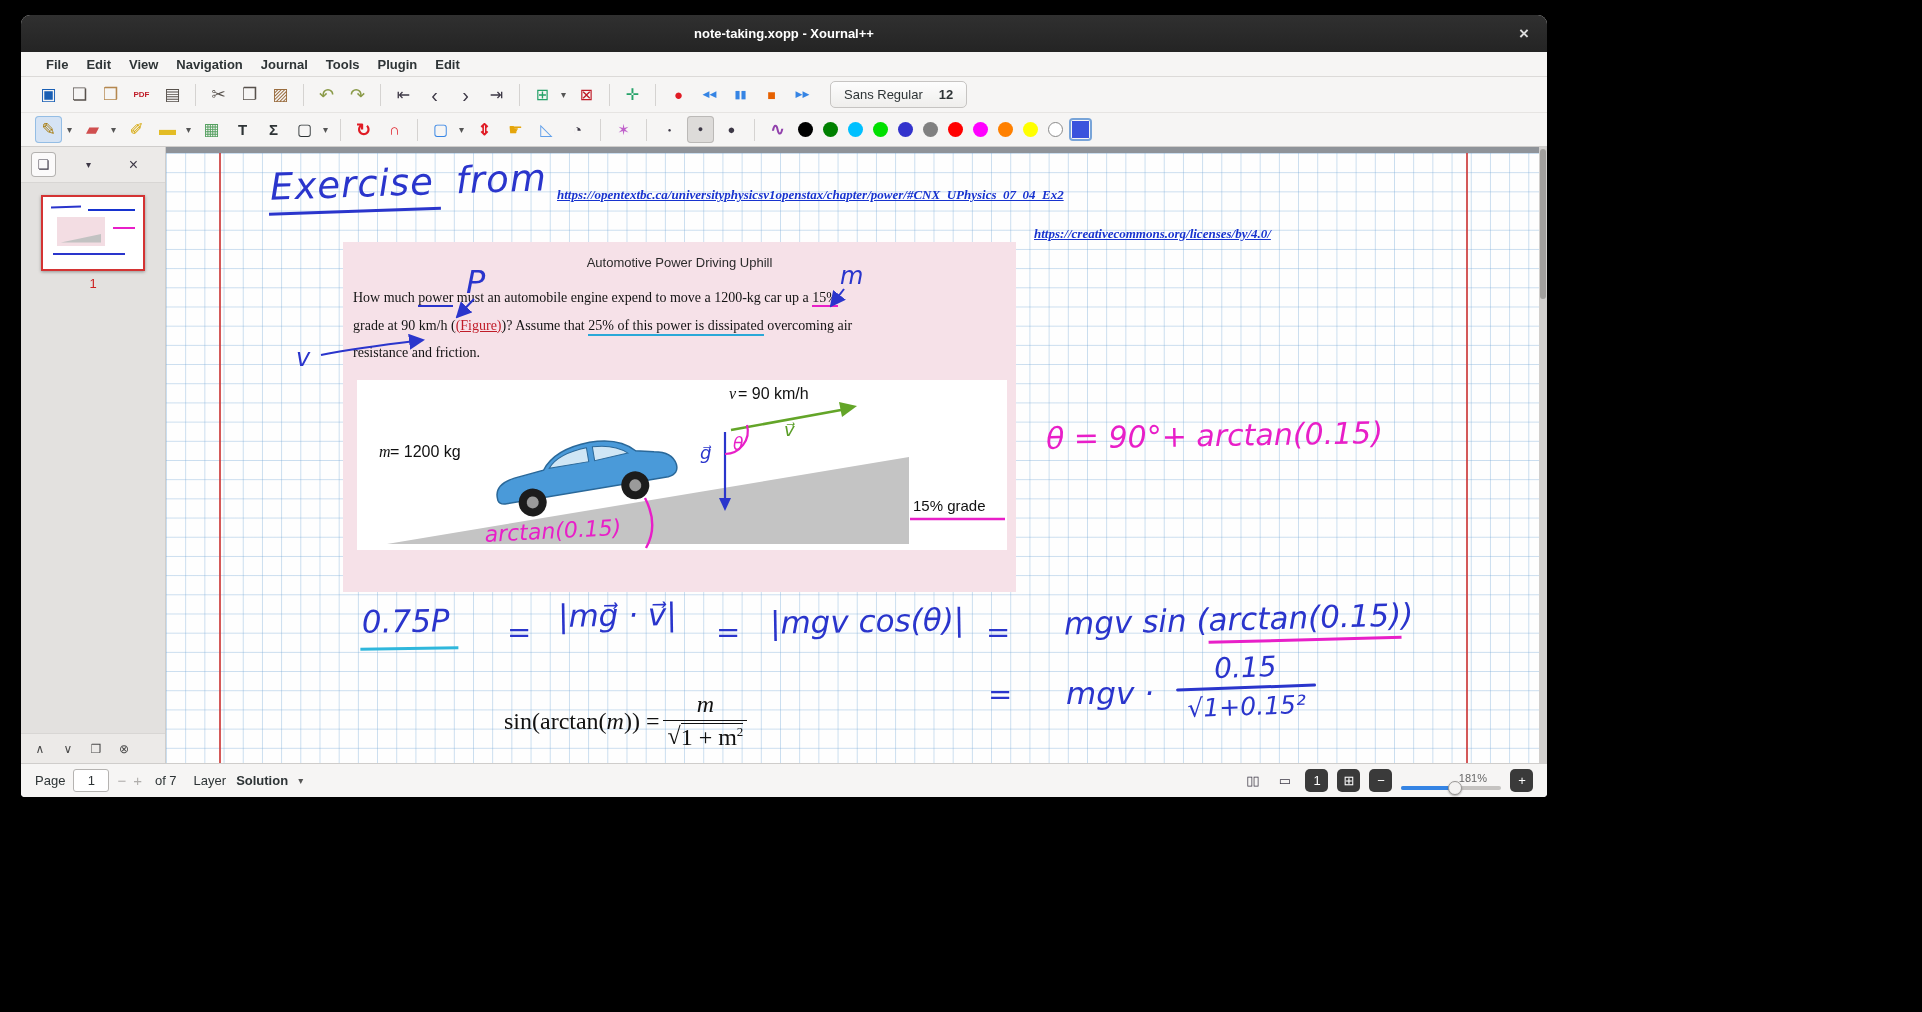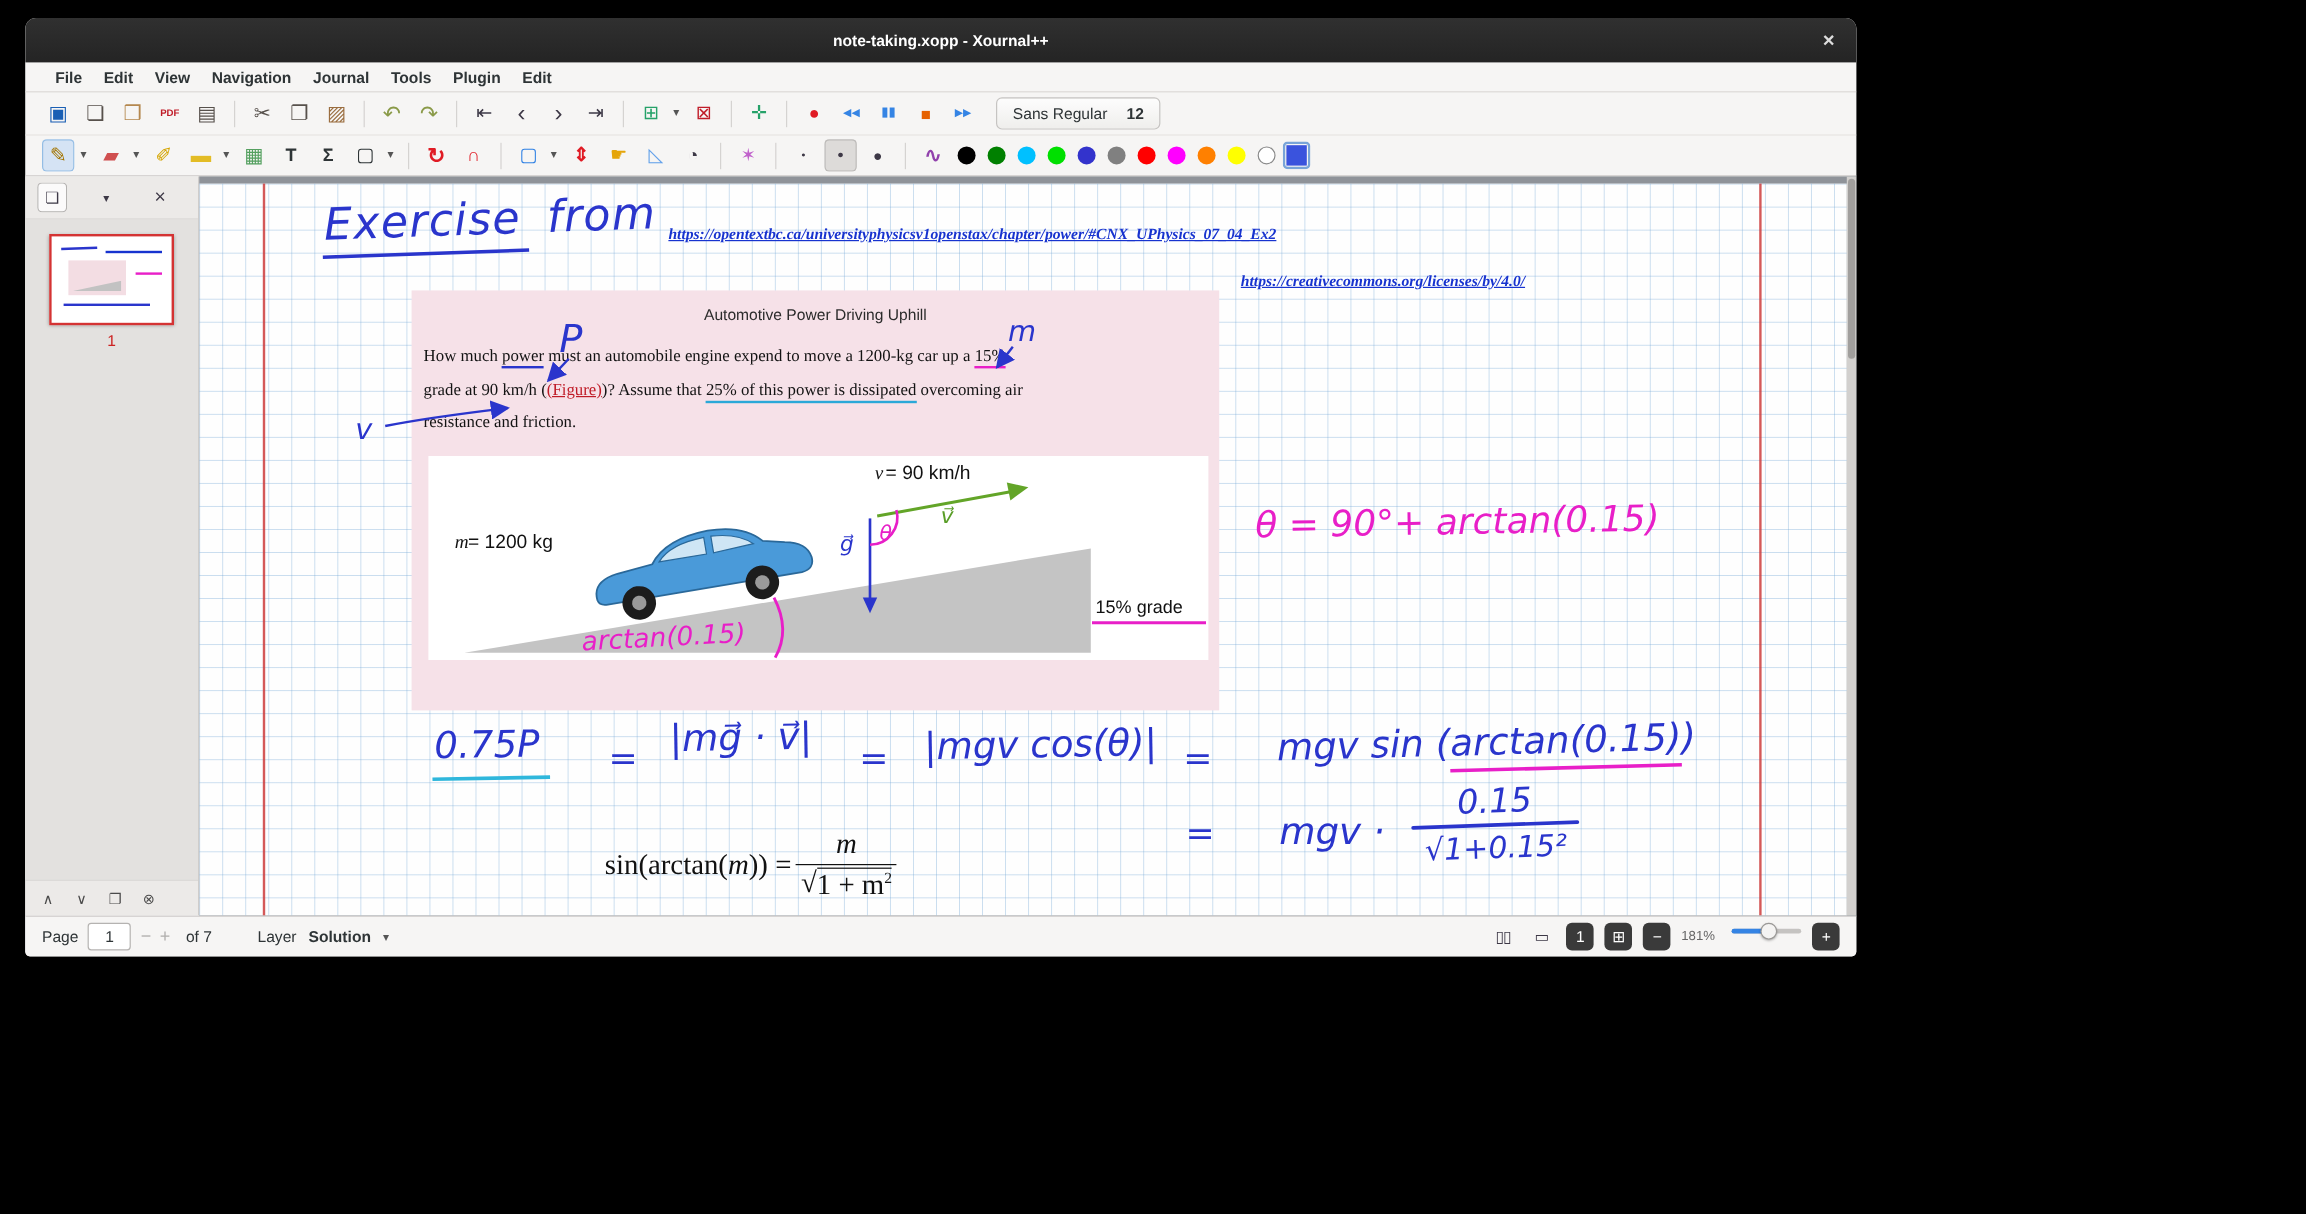--- a/index.html
+++ b/index.html
@@ -157,28 +157,28 @@
   .fig-hw-pink  { font-family:"DejaVu Sans", sans-serif; font-style:italic; font-size:17px; fill:#e81fc8; }
   .fig-hw-pink-big { font-family:"DejaVu Sans", sans-serif; font-style:italic; font-size:22px; fill:#e81fc8; }
 
   
   #statusbar { flex:0 0 34px; display:flex; align-items:center; padding:0 14px;
                background:#f6f5f4; border-top:1px solid #cfcdcb; font-size:13px; color:#2e3436; }
   #page-input { width:36px; height:23px; margin:0 8px; border:1px solid #b5b3b1; border-radius:3px;
                 text-align:center; font-size:13px; background:#fff; color:#2e3436; }
   .stepper { color:#b0aeac; font-size:15px; margin-right:7px; }
   #of-label { margin-left:6px; }
-  #layer-group { display:flex; align-items:center; margin-left:38px; gap:10px; }
+  #layer-group { display:flex; align-items:center; margin-left:17px; gap:10px; }
   #layer-value { font-weight:bold; }
   #layer-chevron { font-size:10px; color:#555; }
   #sb-right { margin-left:auto; display:flex; align-items:center; gap:9px; }
   .vbtn { min-width:23px; height:23px; padding:0 3px; display:flex; align-items:center; justify-content:center;
           border-radius:5px; font-size:13px; color:#3d3846; letter-spacing:-1px; }
   .vbtn.dark { background:#3a3a3a; color:#fff; }
-  #zoomwrap { display:flex; flex-direction:row; width:100px; }
+  #zoomwrap { display:flex; flex-direction:column; align-items:flex-end; width:100px; }
   #zoom-label { font-size:11px; color:#666; margin-bottom:2px; margin-right:14px; }
   #zoom-track { position:relative; width:100px; height:4px; background:#c5c3c1; border-radius:2px; }
   #zoom-fill { position:absolute; left:0; top:0; bottom:0; width:54%; background:#3584e4; border-radius:2px; }
   #zoom-thumb { position:absolute; left:54%; top:50%; transform:translate(-50%,-50%); width:14px; height:14px;
                 border-radius:50%; background:#f4f3f2; border:1px solid #9a9896; box-shadow:0 1px 2px rgba(0,0,0,.3); }
 </style>
 </head>
 <body>
 
 <div id="stage">

